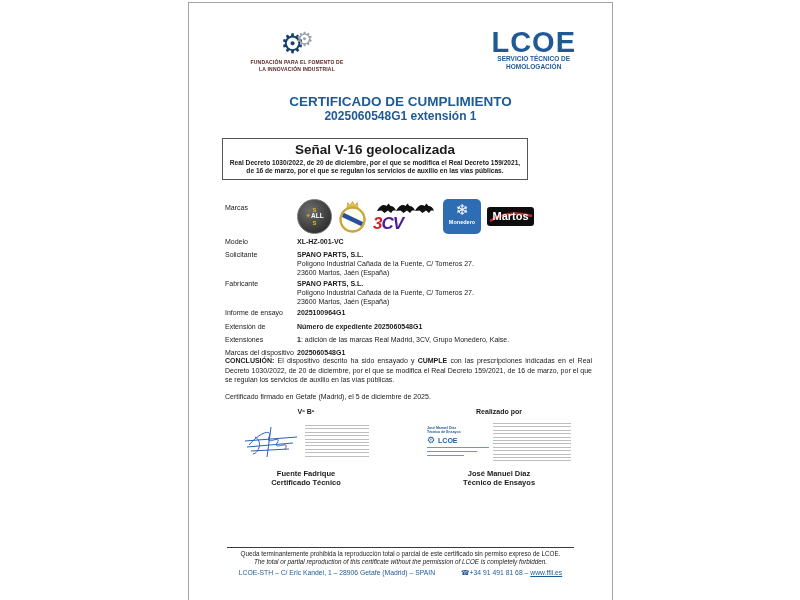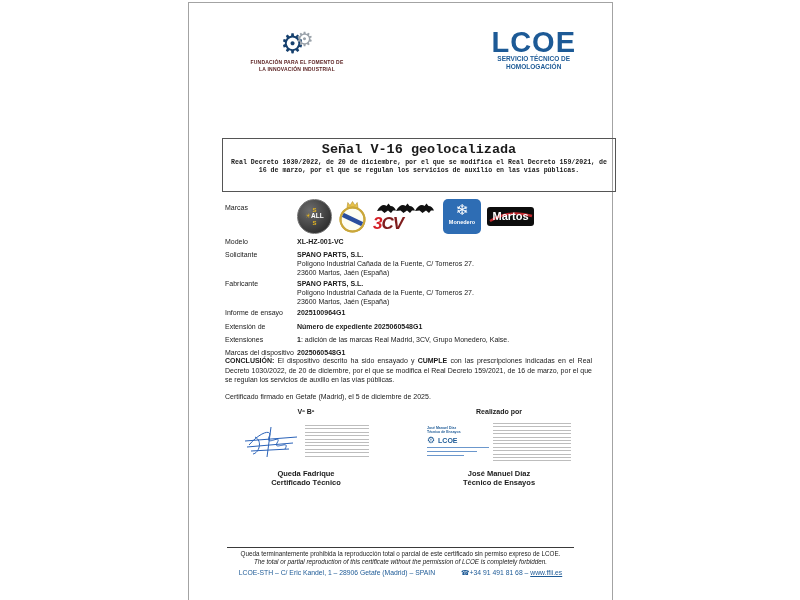--- a/index.html
+++ b/index.html
@@ -17,22 +17,22 @@
   .lcoe{position:absolute;right:36px;top:26px;text-align:center;color:#1d5a96;}
   .lcoe-big{font-size:29px;font-weight:bold;line-height:26px;letter-spacing:1px;}
   .lcoe-sub{font-size:6.5px;font-weight:bold;line-height:8px;}
 
   
   .title{position:absolute;top:91px;left:0;right:0;text-align:center;color:#1d5a96;font-weight:bold;}
   .t1{font-size:13.5px;line-height:15px;}
   .t2{font-size:12px;line-height:14px;}
 
   
-  .subject{position:absolute;top:135px;left:33px;width:394px;border:1px solid #555;
-           text-align:center;padding:3px 6px 16px;box-sizing:border-box;font-family:Liberation Mono, monospace;}
+  .subject{position:absolute;top:135px;left:33px;width:306px;border:1px solid #555;
+           text-align:center;padding:3px 6px 4px;box-sizing:border-box;}
   .subj-title{font-size:13.5px;font-weight:bold;line-height:15px;}
   .subj-sub{font-size:6.6px;font-weight:bold;line-height:8px;margin-top:2px;}
 
   
   .row{position:absolute;left:36px;right:14px;display:flex;font-size:7px;line-height:8.8px;}
   .lbl{width:72px;flex:none;}
   .val{flex:1;}
   .b{font-weight:bold;}
 
   
@@ -42,21 +42,21 @@
        border:1px solid #777;color:#e8b820;text-align:center;font-weight:bold;
        display:flex;flex-direction:column;justify-content:center;line-height:6.5px;}
   .sos-s{font-size:6px;}
   .sos-mid{font-size:6.5px;color:#fff;}
   .sos-sun{color:#e8b820;}
   .rm{flex:none;line-height:0;}
   .cv3{position:relative;width:64px;height:31px;flex:none;}
   .cv3-horses{position:absolute;top:0;left:4px;}
   .cv3-txt{position:absolute;bottom:0;left:0;font-style:italic;font-weight:bold;font-size:17px;line-height:16px;letter-spacing:-1px;white-space:nowrap;}
   .cv3-3{color:#d42027;text-shadow:0 0 1px #fff;}
-  .cv3-cv{color:#7f1d1d;}
+  .cv3-cv{color:#4c1d95;}
   .mon{width:38px;height:35px;background:#2e6db4;border-radius:5px;color:#fff;text-align:center;flex:none;}
   .mon-flake{font-size:15px;line-height:21px;display:block;}
   .mon-txt{font-size:5.5px;font-weight:bold;line-height:5px;display:block;}
   .kaise{width:47px;height:19px;background:#0d0d0d;border-radius:3px;color:#fff;text-align:center;
          font-weight:bold;font-size:11px;line-height:18px;position:relative;overflow:hidden;flex:none;}
   .kaise-swoosh{position:absolute;left:0;top:0;}
   .kaise-txt{position:relative;}
 
   
   .conclusion{position:absolute;left:36px;right:20px;top:353px;font-size:7px;line-height:9.6px;text-align:justify;}
@@ -96,20 +96,24 @@
     <div class="gears"><span class="gear-main">⚙</span><span class="gear-sec">⚙</span></div>
     <div class="ffii-cap">FUNDACIÓN PARA EL FOMENTO DE</div>
     <div class="ffii-cap">LA INNOVACIÓN INDUSTRIAL</div>
   </div>
   <div class="lcoe">
     <div class="lcoe-big">LCOE</div>
     <div class="lcoe-sub">SERVICIO TÉCNICO DE</div>
     <div class="lcoe-sub">HOMOLOGACIÓN</div>
   </div>
 
+  <div class="title">
+    <div class="t1">CERTIFICADO DE CUMPLIMIENTO</div>
+    <div class="t2">2025060548G1 extensión 1</div>
+  </div>
 
   <div class="subject">
     <div class="subj-title">Señal V-16 geolocalizada</div>
     <div class="subj-sub">Real Decreto 1030/2022, de 20 de diciembre, por el que se modifica el Real Decreto 159/2021, de 16 de marzo, por el que se regulan los servicios de auxilio en las vías públicas.</div>
   </div>
 
   <div class="row" style="top:201px">
     <div class="lbl">Marcas</div>
     <div class="val logos">
       <div class="sos">
@@ -213,21 +217,21 @@
           <path d="M6 22 C 18 8, 30 6, 26 14 C 22 24, 40 10, 34 20 C 30 28, 48 16, 42 26"></path>
           <path d="M2 18 L 54 14"></path>
           <path d="M4 24 L 50 20"></path>
           <path d="M8 28 L 46 26"></path>
           <path d="M28 4 L 24 34"></path>
           <path d="M12 14 C 20 18, 16 30, 10 31"></path>
         </g>
       </svg>
       <div class="stripes gray-block"></div>
     </div>
-    <div class="sig-name">Queda Fadrique</div>
+    <div class="sig-name">Fuente Fadrique</div>
     <div class="sig-name" style="margin-top:0">Certificado Técnico</div>
   </div>
 
   <div class="sig sig-right">
     <div class="sig-h">Realizado por</div>
     <div class="sig-art">
       <div class="stamp">
         <div class="blue-name">José Manuel Díaz</div>
         <div class="blue-name">Técnico de Ensayos</div>
         <div class="stamp-logos">

